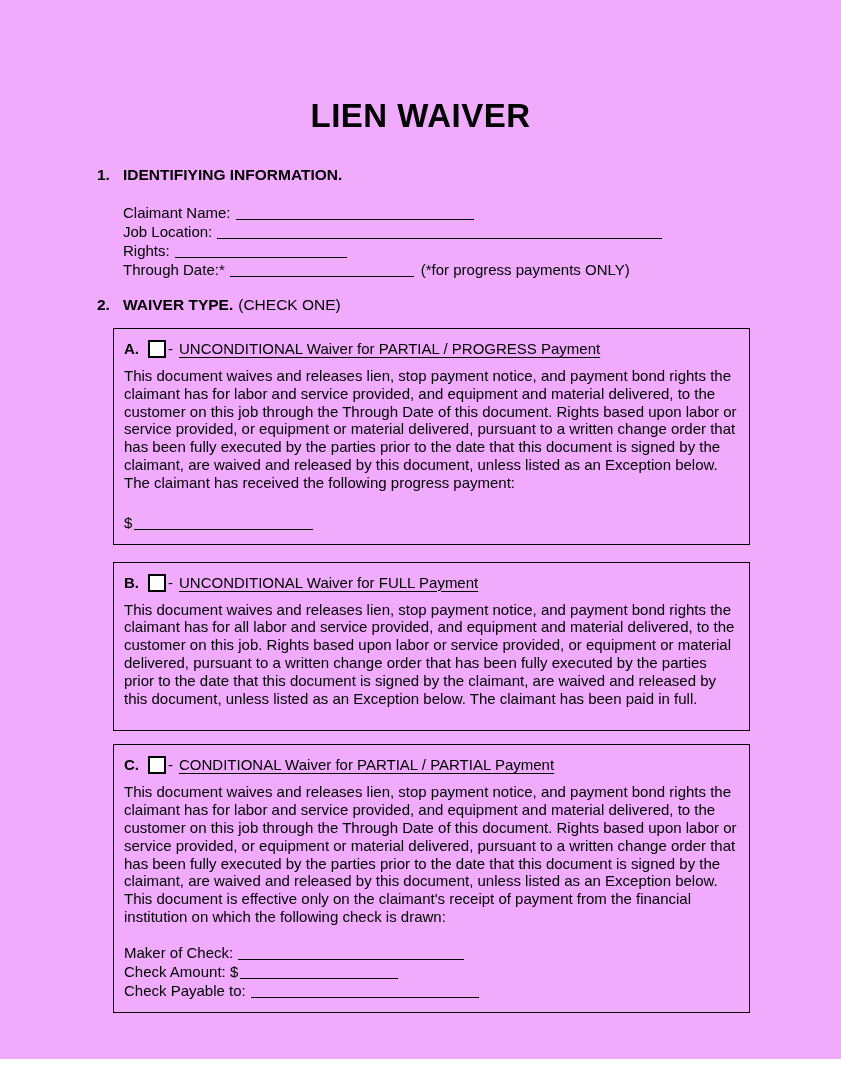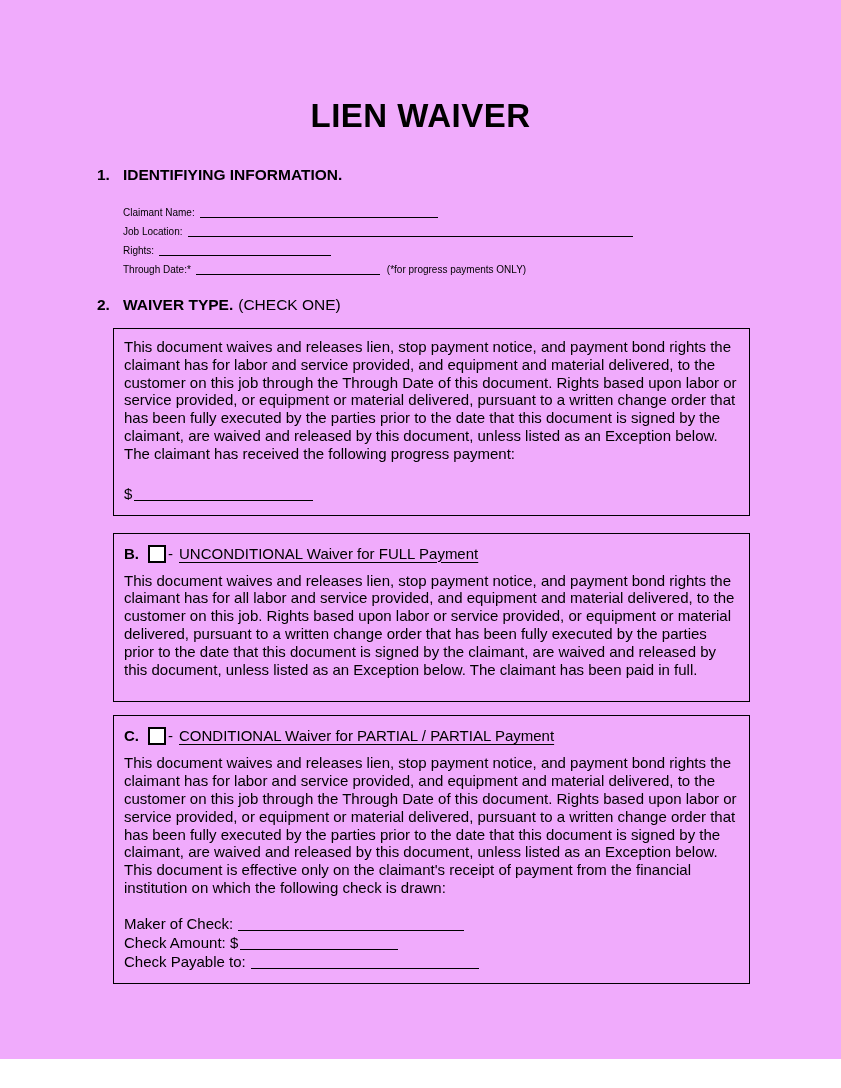--- a/index.html
+++ b/index.html
@@ -31,21 +31,21 @@
     line-height: 18px;
   }
   .section-heading .sec-num { width: 26px; flex: none; }
   .sec-note { font-weight: normal; margin-left: 5px; }
   .s1 { margin-top: 31px; }
   .s2 { margin-top: 17px; }
 
   .fields {
     margin-left: 123px;
     margin-top: 19px;
-    font-size: 10px;
+    font-size: 15px;
   }
   .field-row { line-height: 19px; white-space: nowrap; }
   .flabel { }
   .fline {
     display: inline-block;
     border-bottom: 1.3px solid #000;
     height: 13px;
     vertical-align: -2px;
     margin-left: 5px;
   }
@@ -138,20 +138,23 @@
       <span class="flabel">Through Date:*</span><span class="fline w-through"></span><span class="fnote">(*for progress payments ONLY)</span>
     </div>
   </div>
 
   <div class="section-heading s2">
     <span class="sec-num">2.</span>
     <span class="sec-title"><span>WAIVER TYPE.</span><span class="sec-note">(CHECK ONE)</span></span>
   </div>
 
   <div class="option-box box-a">
+    <div class="option-header">
+      <span class="opt-letter">A.</span><span class="checkbox"></span><span class="opt-sep">-</span><span class="opt-title">UNCONDITIONAL Waiver for PARTIAL / PROGRESS Payment</span>
+    </div>
     <p class="opt-body">This document waives and releases lien, stop payment notice, and payment bond rights the claimant has for labor and service provided, and equipment and material delivered, to the customer on this job through the Through Date of this document. Rights based upon labor or service provided, or equipment or material delivered, pursuant to a written change order that has been fully executed by the parties prior to the date that this document is signed by the claimant, are waived and released by this document, unless listed as an Exception below. The claimant has received the following progress payment:</p>
     <div class="field-row amount-row">
       <span class="flabel">$</span><span class="fline w-amount"></span>
     </div>
   </div>
 
   <div class="option-box box-b">
     <div class="option-header">
       <span class="opt-letter">B.</span><span class="checkbox"></span><span class="opt-sep">-</span><span class="opt-title">UNCONDITIONAL Waiver for FULL Payment</span>
     </div>

